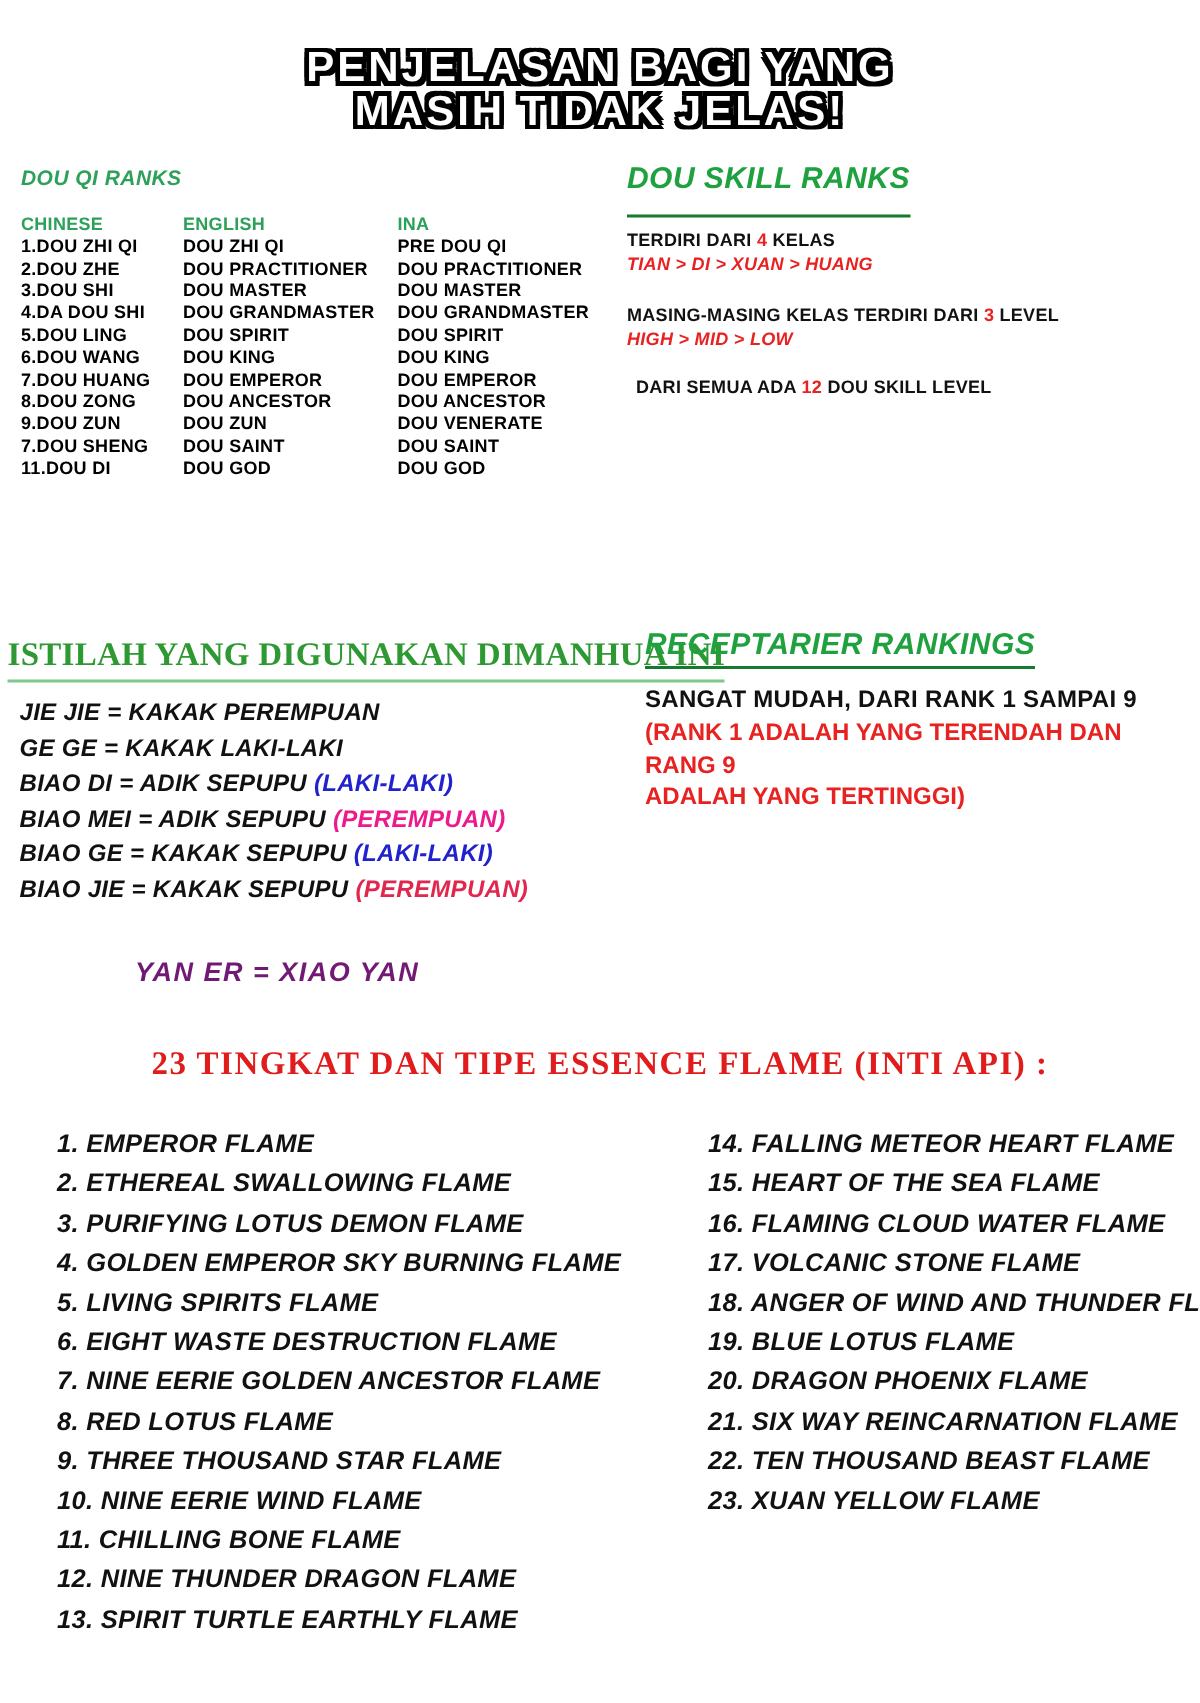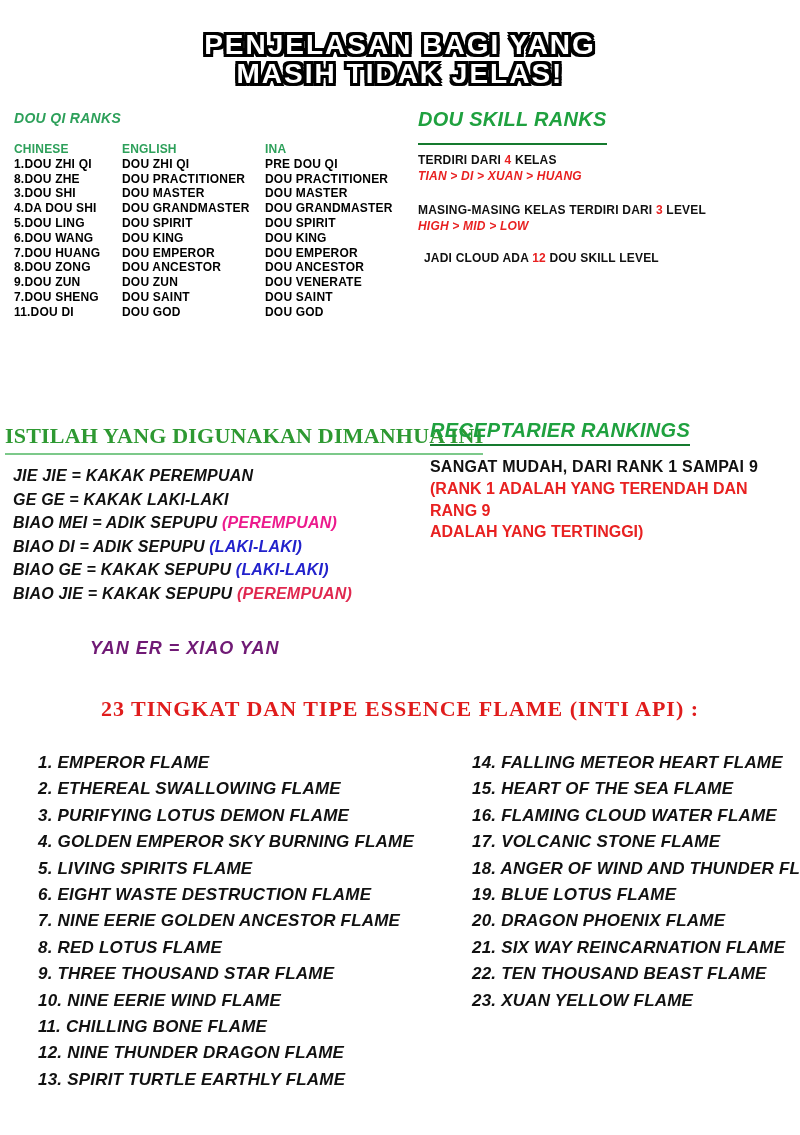--- a/index.html
+++ b/index.html
@@ -76,21 +76,21 @@
     <div class="douqi-h">DOU QI RANKS</div>
     <div class="douqi-table">
       <div class="th">CHINESE</div>
       <div class="th">ENGLISH</div>
       <div class="th">INA</div>
 
         <div class="cell">1.DOU ZHI QI</div>
         <div class="cell">DOU ZHI QI</div>
         <div class="cell">PRE DOU QI</div>
 
-        <div class="cell">8.DOU ZHE</div>
+        <div class="cell">2.DOU ZHE</div>
         <div class="cell">DOU PRACTITIONER</div>
         <div class="cell">DOU PRACTITIONER</div>
 
         <div class="cell">3.DOU SHI</div>
         <div class="cell">DOU MASTER</div>
         <div class="cell">DOU MASTER</div>
 
         <div class="cell">4.DA DOU SHI</div>
         <div class="cell">DOU GRANDMASTER</div>
         <div class="cell">DOU GRANDMASTER</div>
@@ -129,38 +129,38 @@
     <div class="skill-h">DOU SKILL RANKS</div>
     <div class="skill-line sl1">
       <span>TERDIRI DARI </span><span class="red">4</span><span> KELAS</span>
     </div>
     <div class="skill-line sl2 red-it">TIAN &gt; DI &gt; XUAN &gt; HUANG</div>
     <div class="skill-line sl3">
       <span>MASING-MASING KELAS TERDIRI DARI </span><span class="red">3</span><span> LEVEL</span>
     </div>
     <div class="skill-line sl4 red-it">HIGH &gt; MID &gt; LOW</div>
     <div class="skill-line sl5">
-      <span>JADI CLOUD ADA </span><span class="red">12</span><span> DOU SKILL LEVEL</span>
+      <span>DARI SEMUA ADA </span><span class="red">12</span><span> DOU SKILL LEVEL</span>
     </div>
   </div>
 
   <div class="istilah">
     <div class="istilah-h">ISTILAH YANG DIGUNAKAN DIMANHUA INI</div>
     <div class="terms">
       <div class="term">
         <span>JIE JIE = KAKAK PEREMPUAN</span>
       </div>
       <div class="term">
         <span>GE GE = KAKAK LAKI-LAKI</span>
       </div>
       <div class="term">
+        <span>BIAO DI = ADIK SEPUPU </span><span class="c-blue">(LAKI-LAKI)</span>
+      </div>
+      <div class="term">
         <span>BIAO MEI = ADIK SEPUPU </span><span class="c-magenta">(PEREMPUAN)</span>
-      </div>
-      <div class="term">
-        <span>BIAO DI = ADIK SEPUPU </span><span class="c-blue">(LAKI-LAKI)</span>
       </div>
       <div class="term">
         <span>BIAO GE = KAKAK SEPUPU </span><span class="c-blue">(LAKI-LAKI)</span>
       </div>
       <div class="term">
         <span>BIAO JIE = KAKAK SEPUPU </span><span class="c-crimson">(PEREMPUAN)</span>
       </div>
     </div>
   </div>
 

